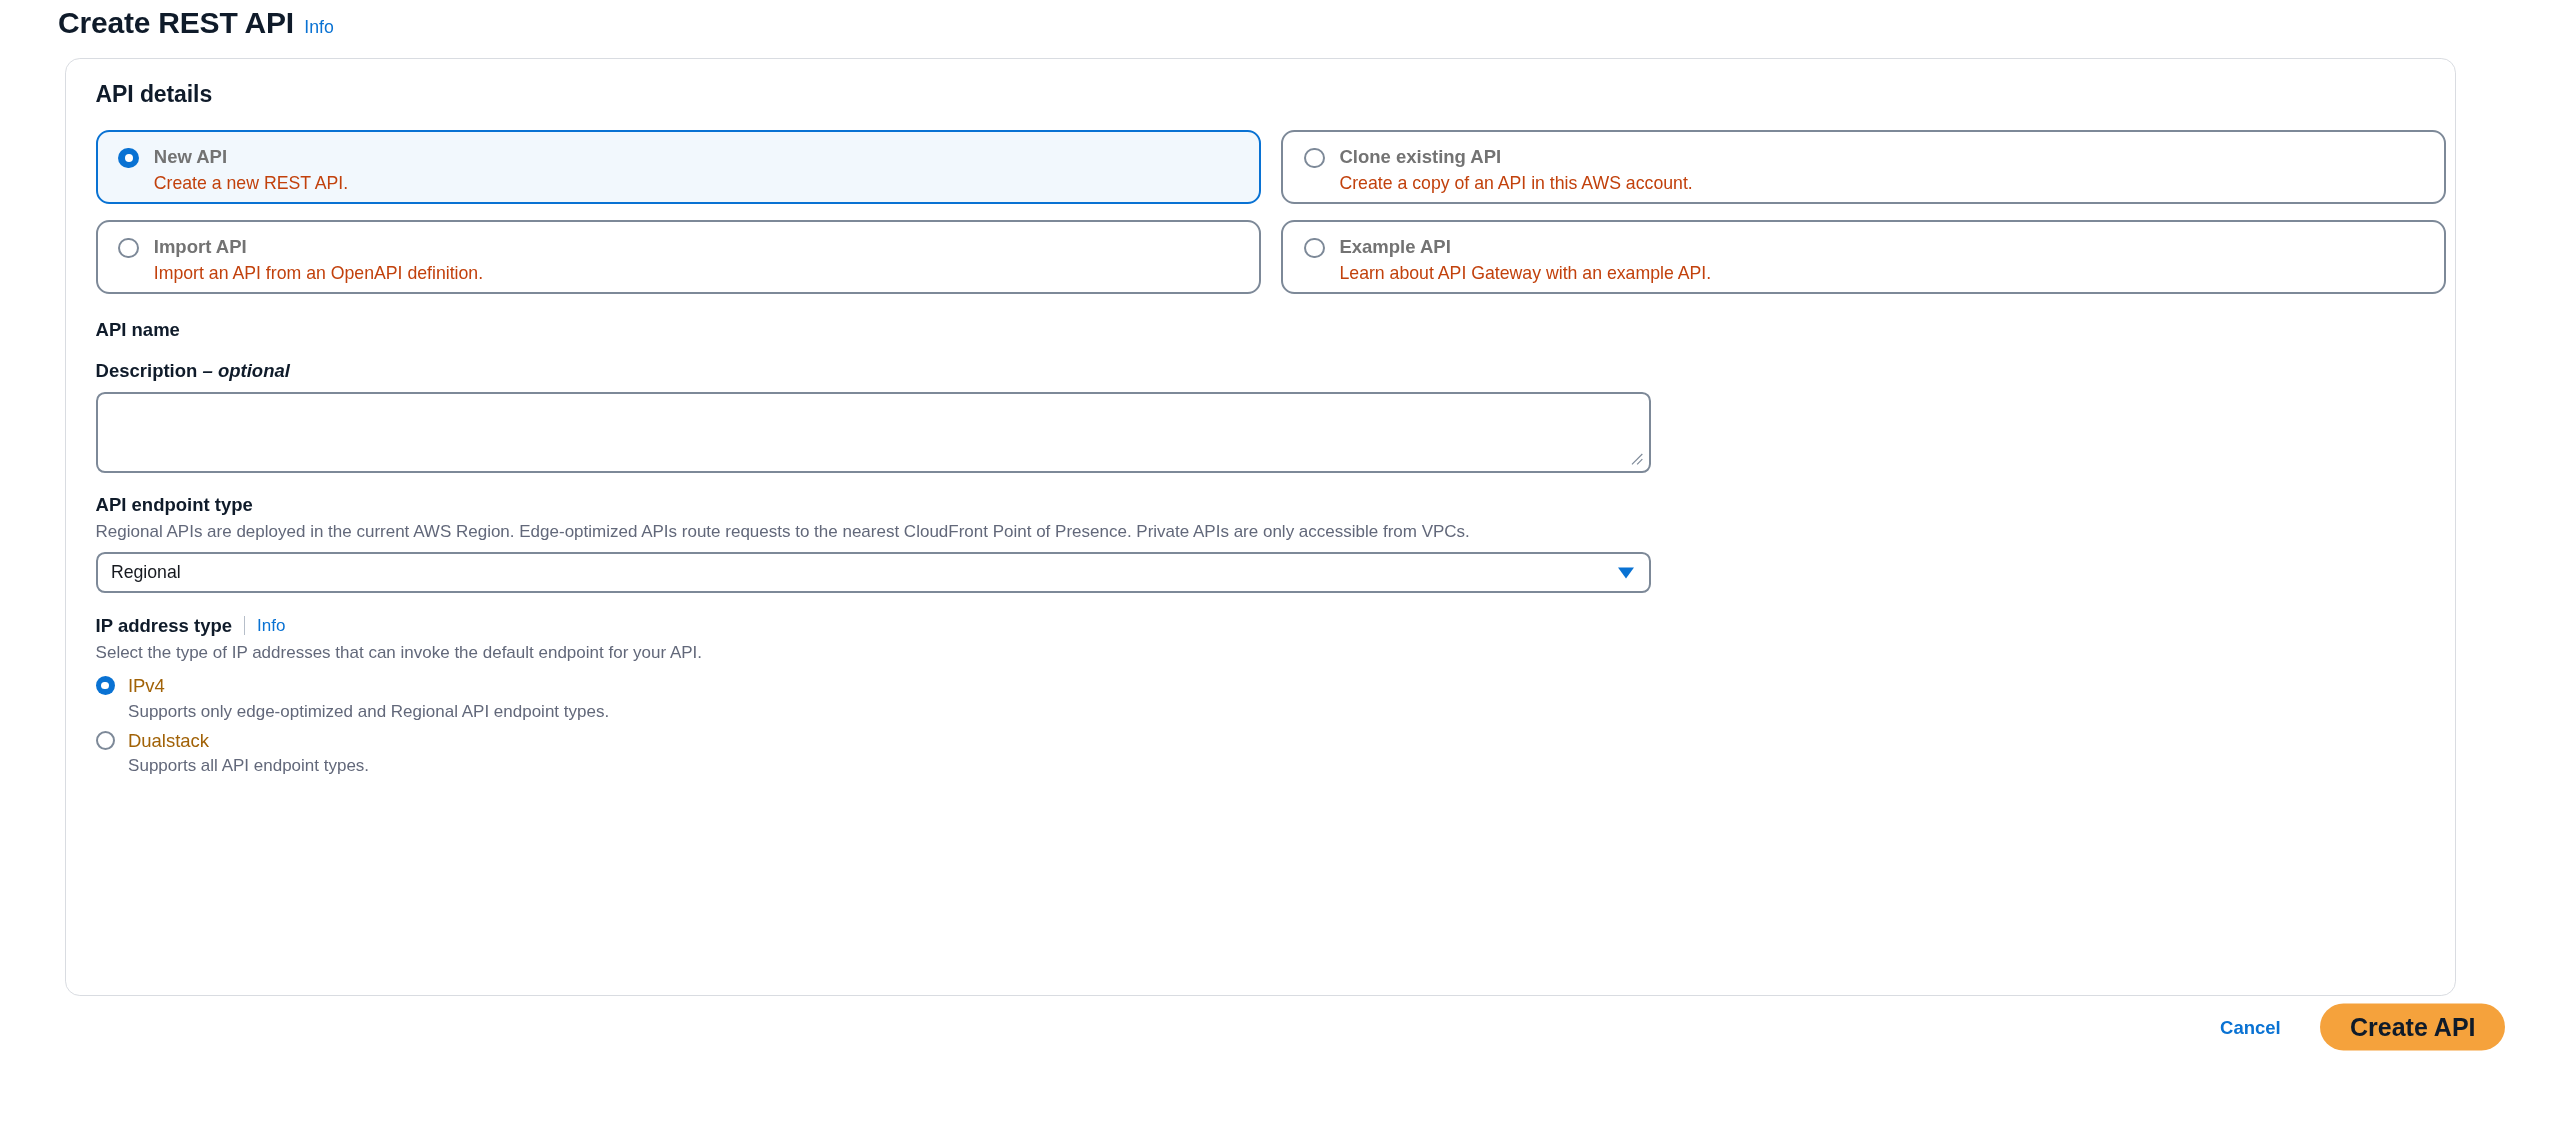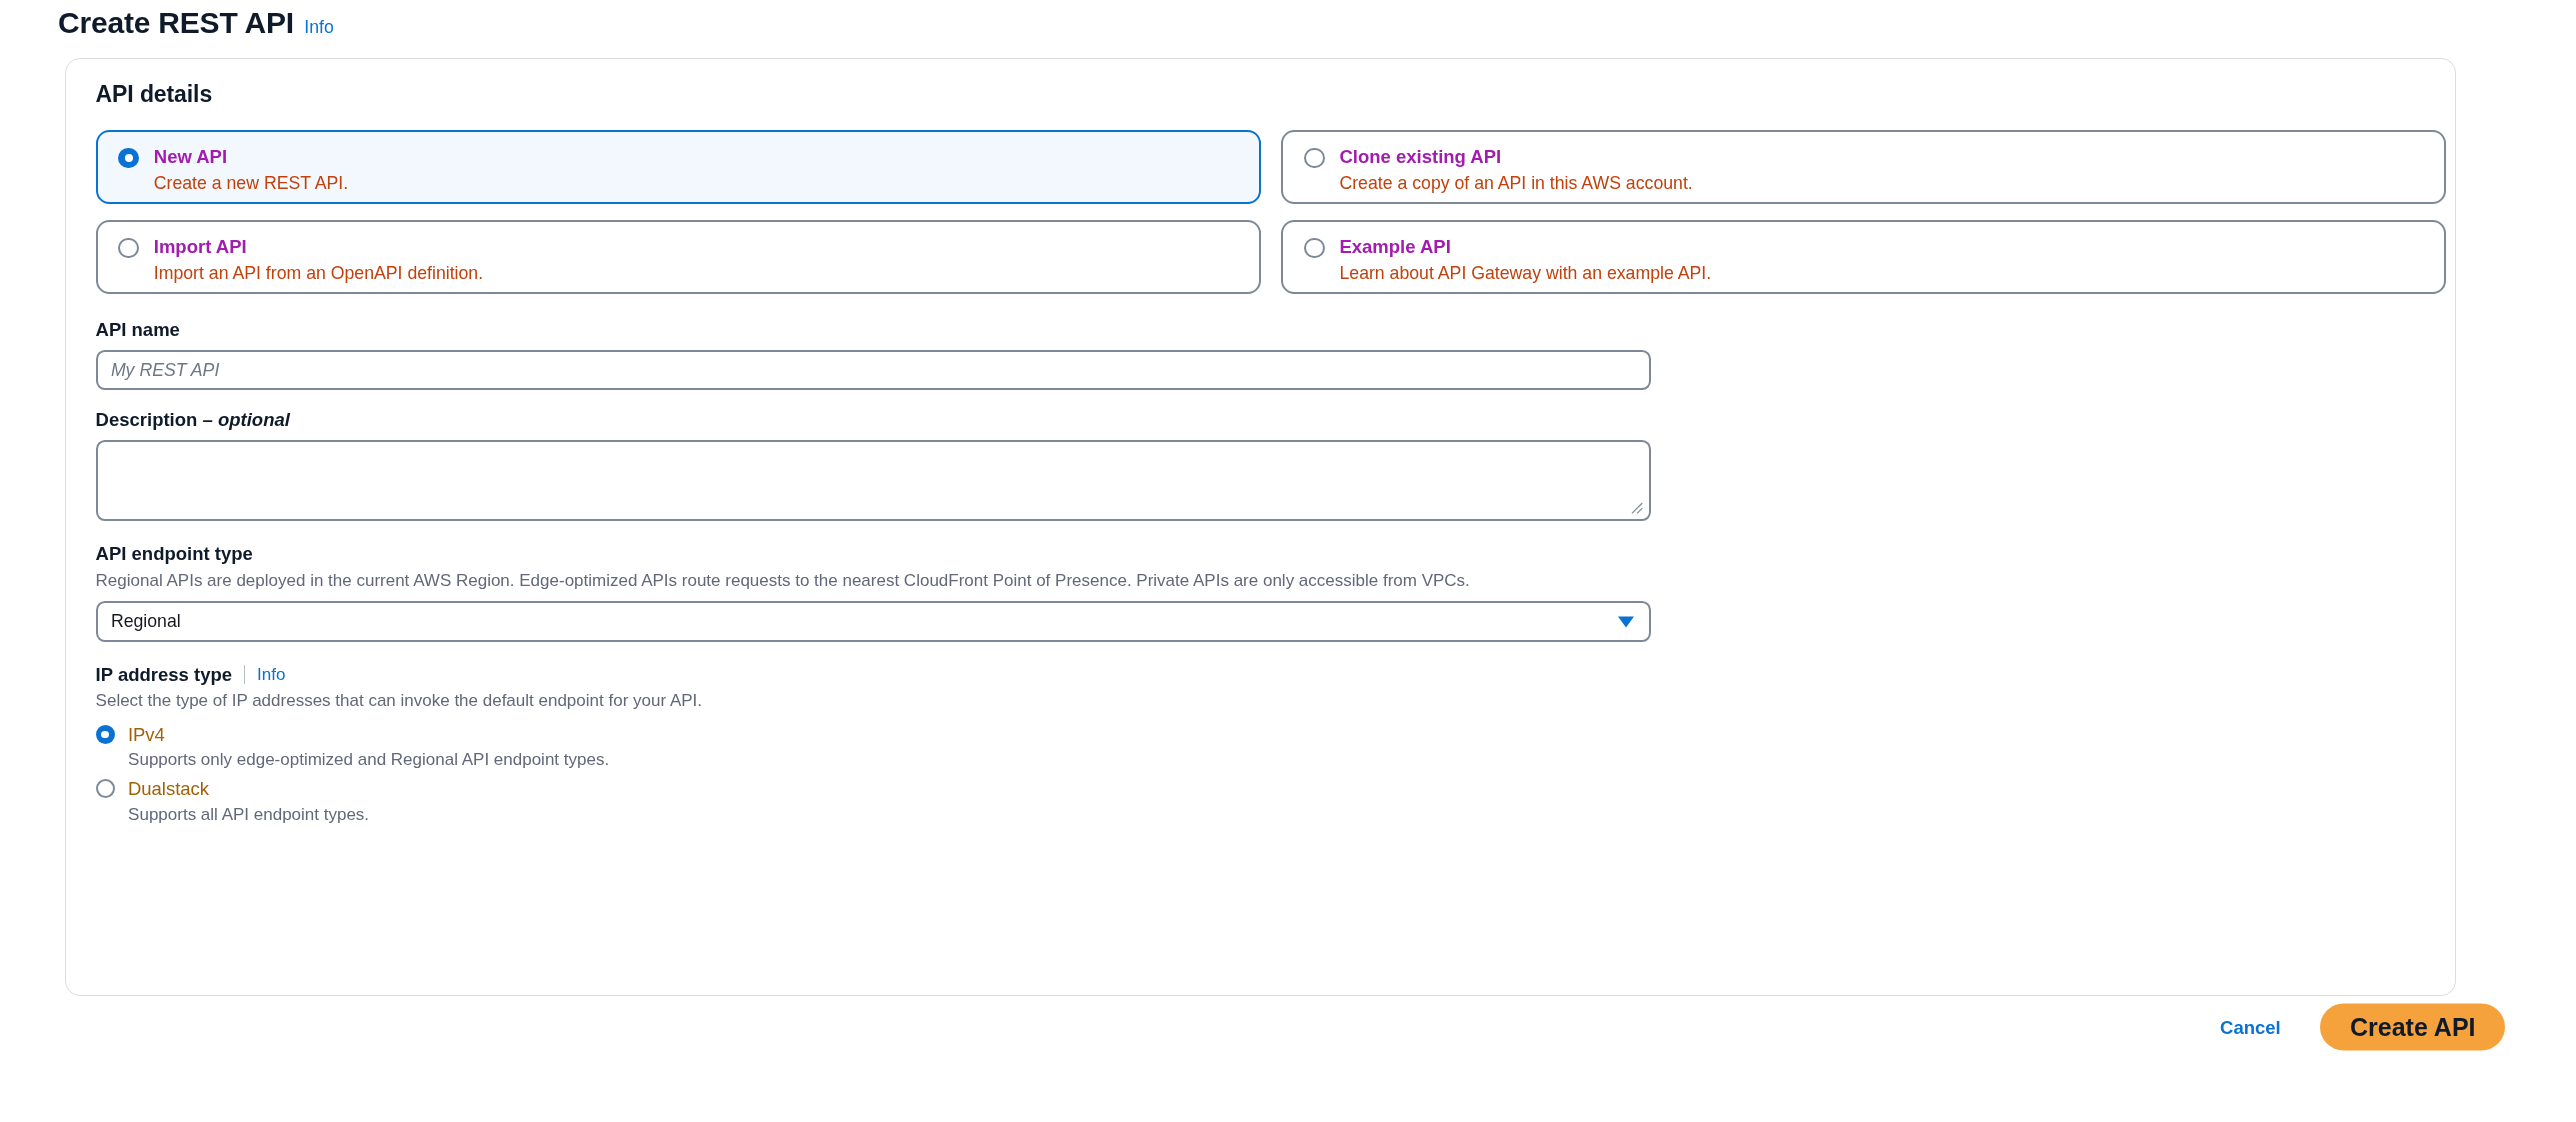--- a/index.html
+++ b/index.html
@@ -126,21 +126,21 @@
     margin-left: -4.1px;
     margin-top: -4.1px;
     border-radius: 50%;
     background: #ffffff;
   }
 
   .tile-text { display: flex; flex-direction: column; }
   .tile-label {
     font-size: 18.5px;
     font-weight: 700;
-    color: #a21caf;
+    color: #737373;
     line-height: 23.6px;
   }
   .tile-desc {
     font-size: 17.7px;
     font-weight: 400;
     color: #c2410c;
     line-height: 25px;
     margin-top: 3px;
   }
 
@@ -397,21 +397,20 @@
             </span>
           </div>
         </div>
 
       </div>
 
       <div class="gap-32"></div>
 
       <div class="field">
         <div class="field-label">API name</div>
-        <input class="text-input" type="text" placeholder="My REST API" style="">
       </div>
 
       <div class="gap-24"></div>
 
       <div class="field">
         <div class="field-label"><span>Description </span><span class="optional">– optional</span></div>
         <div class="textarea-wrap">
           <textarea class="textarea" placeholder="" style=""></textarea>
           <svg class="resize-grip" viewBox="0 0 20 20">
             <line x1="4" y1="18" x2="18" y2="4" stroke="#7d8998" stroke-width="1.6"></line>

